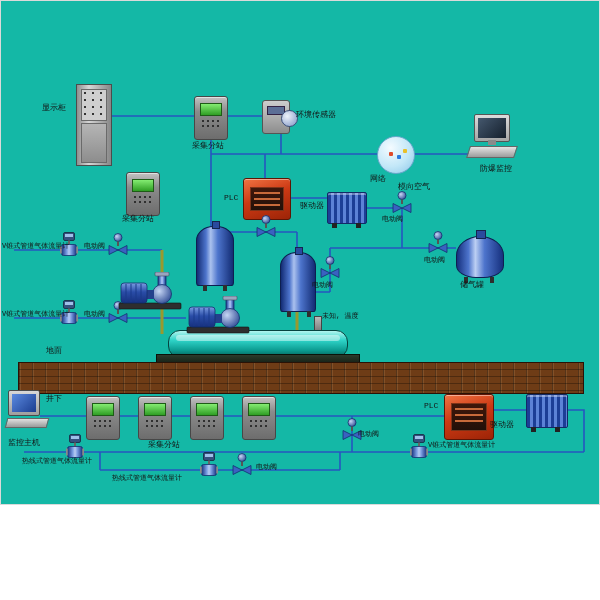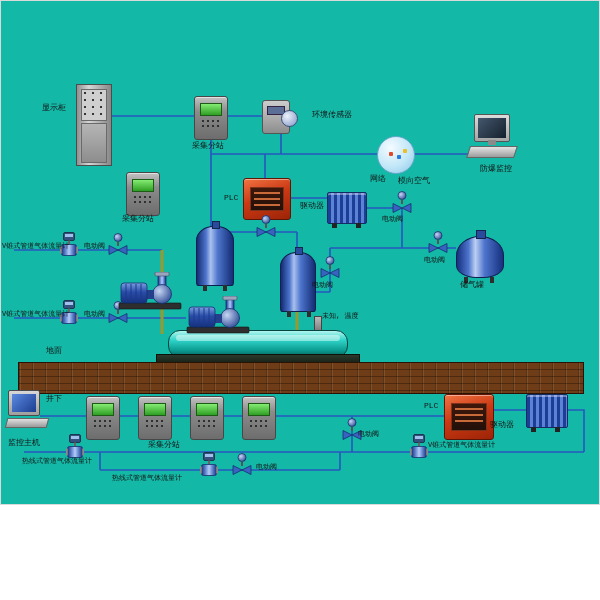--- a/index.html
+++ b/index.html
@@ -262,27 +262,27 @@
     </svg>
   <svg class="icon" style="left:200px;top:452px" width="18" height="26">
       <use href="#sym-meter"></use>
     </svg>
   <svg class="icon" style="left:410px;top:434px" width="18" height="26">
       <use href="#sym-meter"></use>
     </svg>
 
   <span class="lbl" style="left:42px;top:103px">显示柜</span>
   <span class="lbl" style="left:192px;top:141px">采集分站</span>
-  <span class="lbl" style="left:312px;top:110px">环境传感器</span>
+  <span class="lbl" style="left:296px;top:110px">环境传感器</span>
   <span class="lbl" style="left:370px;top:174px">网络</span>
   <span class="lbl" style="left:480px;top:164px">防爆监控</span>
   <span class="lbl" style="left:122px;top:214px">采集分站</span>
   <span class="lbl" style="left:224px;top:193px">PLC</span>
   <span class="lbl" style="left:300px;top:201px">驱动器</span>
-  <span class="lbl" style="left:398px;top:176px">模向空气</span>
+  <span class="lbl" style="left:398px;top:182px">模向空气</span>
   <span class="lbl s7" style="left:382px;top:215px">电动阀</span>
   <span class="lbl s7" style="left:424px;top:256px">电动阀</span>
   <span class="lbl" style="left:460px;top:280px">储气罐</span>
   <span class="lbl s7" style="left:2px;top:242px">V锥式管道气体流量计</span>
   <span class="lbl s7" style="left:84px;top:242px">电动阀</span>
   <span class="lbl s7" style="left:2px;top:310px">V锥式管道气体流量计</span>
   <span class="lbl s7" style="left:84px;top:310px">电动阀</span>
   <span class="lbl s7" style="left:312px;top:281px">电动阀</span>
   <span class="lbl s7" style="left:322px;top:312px">未知, 温度</span>
   <span class="lbl" style="left:46px;top:346px">地面</span>

